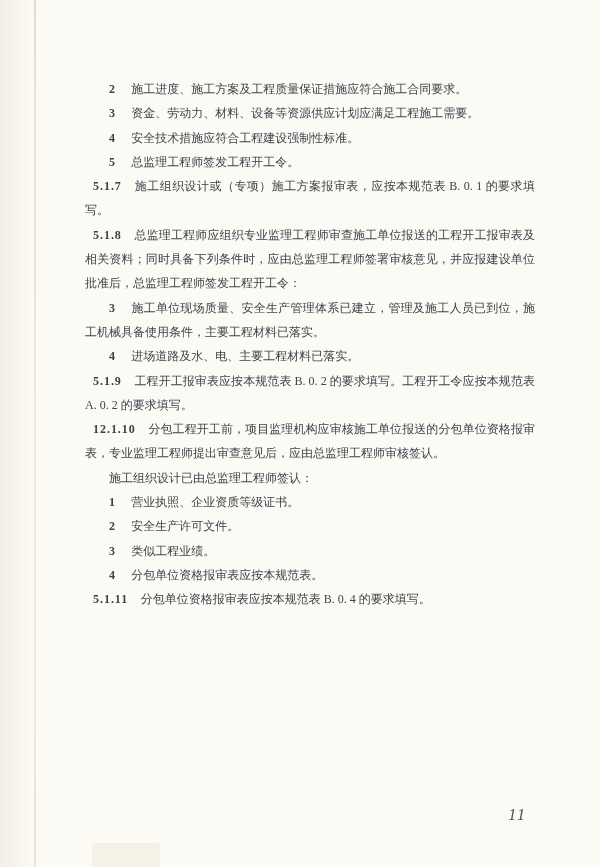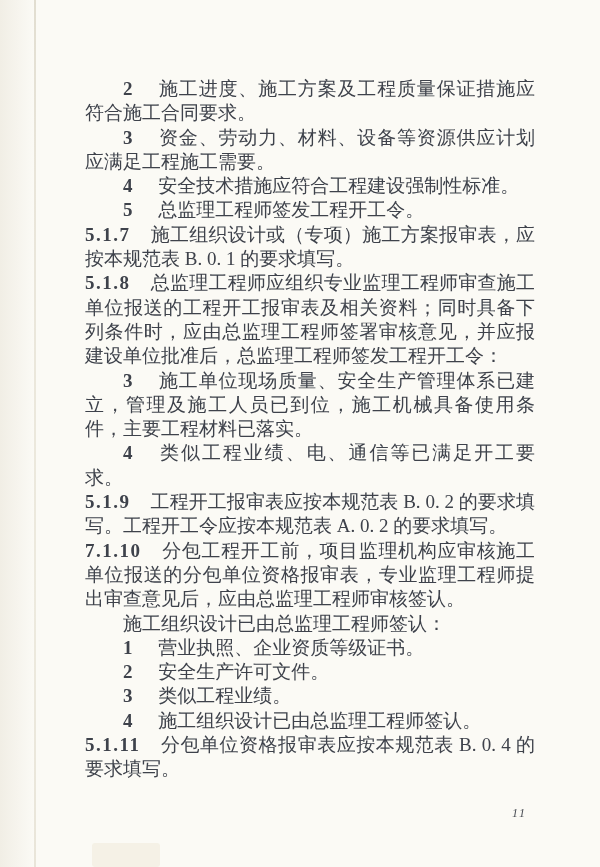--- a/index.html
+++ b/index.html
@@ -31,41 +31,42 @@
     position:absolute;left:34px;top:0;width:2px;height:867px;
     background:linear-gradient(to bottom,#d9d4c4,var(--crease) 20%,#e8e4d6 70%,var(--crease));
     opacity:.75;
   }
   .stain{
     position:absolute;left:92px;top:843px;width:68px;height:24px;
     background:var(--stain);opacity:.65;border-radius:3px;
   }
   .content{
     position:absolute;left:85px;top:77px;width:450px;
-    font-size:19px;line-height:24.3px;
+    font-size:12px;line-height:24.3px;
     text-align:justify;
     color:var(--ink);
   }
   .content p{margin:0;padding:0;}
   p.item{text-indent:2em;}
   p.indent{text-indent:2em;}
   p.clause{text-indent:0;}
   p.justify-last{text-align-last:justify;}
   .num{
     font-weight:bold;
     margin-right:1.35em;
   }
   .cnum{
     font-weight:bold;
     margin-right:1.05em;
     letter-spacing:.08em;
+    margin-left:8px;
   }
   .pageno{
     position:absolute;top:806px;right:73px;
-    font-style:italic;font-size:12px;
+    font-style:italic;font-size:16px;
     color:var(--pageno_ink);
     letter-spacing:2px;
   }
 </style>
 </head>
 <body>
 
 <div class="page">
 
   <div class="edge-band"></div>
@@ -83,35 +84,35 @@
     <p class="item"><span class="num">5</span><span>总监理工程师签发工程开工令。</span></p>
 
     <p class="clause"><span class="cnum">5.1.7</span><span>施工组织设计或（专项）施工方案报审表，应按本规范表 B. 0. 1 的要求填写。</span></p>
 
     <p class="clause"><span class="cnum">5.1.8</span><span>总监理工程师应组织专业监理工程师审查施工单位报送的工程开工报审表及相关资料；同时具备下列条件时，应由总监理工程师签署审核意见，并应报建设单位批准后，总监理工程师签发工程开工令：</span></p>
 
 
 
     <p class="item"><span class="num">3</span><span>施工单位现场质量、安全生产管理体系已建立，管理及施工人员已到位，施工机械具备使用条件，主要工程材料已落实。</span></p>
 
-    <p class="item"><span class="num">4</span><span>类似工程业绩、电、通信等已满足开工要求。</span></p>
+    <p class="item"><span class="num">4</span><span>进场道路及水、电、主要工程材料已落实。</span></p>
 
     <p class="clause"><span class="cnum">5.1.9</span><span>工程开工报审表应按本规范表 B. 0. 2 的要求填写。工程开工令应按本规范表 A. 0. 2 的要求填写。</span></p>
 
-    <p class="clause"><span class="cnum">7.1.10</span><span>分包工程开工前，项目监理机构应审核施工单位报送的分包单位资格报审表，专业监理工程师提出审查意见后，应由总监理工程师审核签认。</span></p>
+    <p class="clause"><span class="cnum">12.1.10</span><span>分包工程开工前，项目监理机构应审核施工单位报送的分包单位资格报审表，专业监理工程师提出审查意见后，应由总监理工程师审核签认。</span></p>
 
     <p class="indent"><span>施工组织设计已由总监理工程师签认：</span></p>
 
     <p class="item"><span class="num">1</span><span>营业执照、企业资质等级证书。</span></p>
 
     <p class="item"><span class="num">2</span><span>安全生产许可文件。</span></p>
 
     <p class="item"><span class="num">3</span><span>类似工程业绩。</span></p>
 
-    <p class="item"><span class="num">4</span><span>施工组织设计已由总监理工程师签认。</span></p>
+    <p class="item"><span class="num">4</span><span>分包单位资格报审表应按本规范表。</span></p>
 
     <p class="clause"><span class="cnum">5.1.11</span><span>分包单位资格报审表应按本规范表 B. 0. 4 的要求填写。</span></p>
 
 
   </div>
 
   <div class="pageno">11</div>
 
 </div>
 

